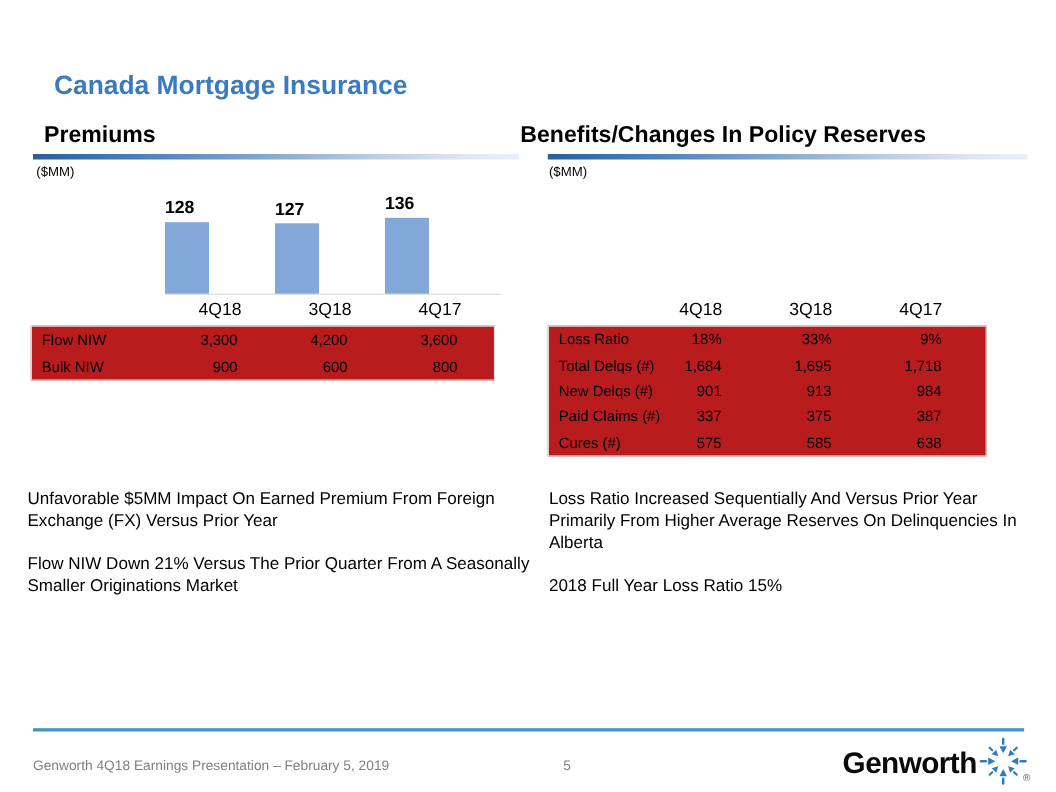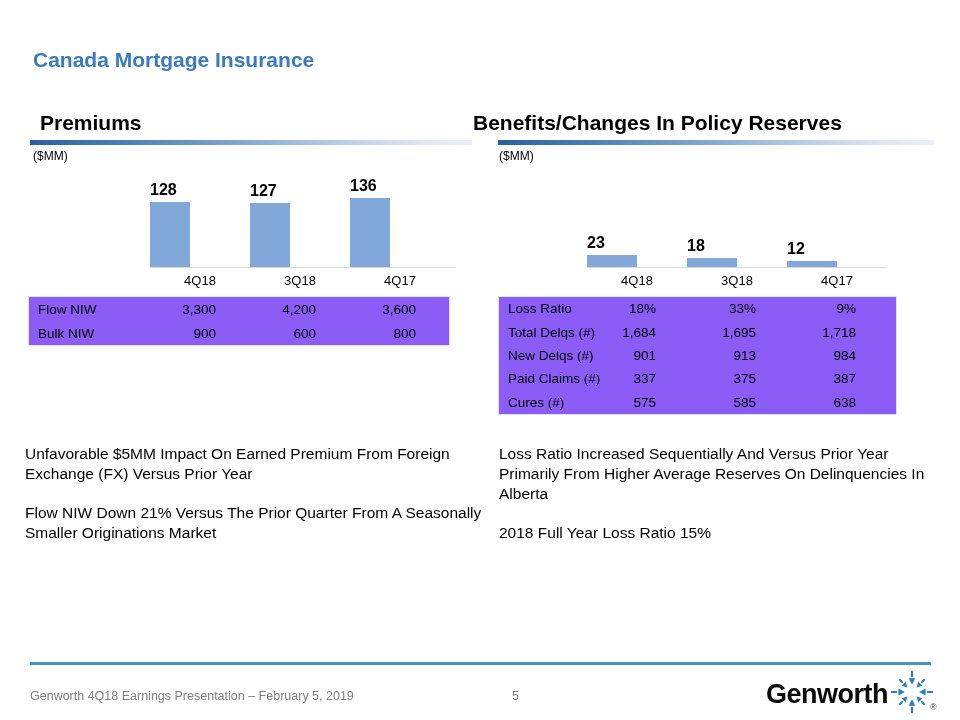--- a/index.html
+++ b/index.html
@@ -1,37 +1,37 @@
 <!DOCTYPE html>
 <html><head>
 <meta charset="utf-8">
 <style>
   html,body{margin:0;padding:0;background:#ffffff;}
   .slide{position:relative;width:960px;height:720px;background:#ffffff;overflow:hidden;
          font-family:"Liberation Sans",sans-serif;color:#000;}
 
-  .slide-title{position:absolute;left:33px;top:48px;margin:0;font-size:21px;font-weight:bold;
+  .slide-title{position:absolute;left:33px;top:48px;margin:16px;font-size:24px;font-weight:bold;
                color:#3A7ABF;letter-spacing:0;}
 
   .section-heading{position:absolute;margin:0;font-size:21px;font-weight:bold;color:#000;}
   .heading-rule{position:absolute;height:5px;
     background:linear-gradient(to right,#2A5F9C 0%,#3F77B0 15%,#7CA3CC 45%,#B9CDE4 70%,#DDE6F2 88%,#EAF0F8 100%);}
   .units-label{position:absolute;font-size:12px;color:#000;}
 
   .chart{position:absolute;height:91px;border-bottom:1px solid #D9D9D9;}
   .bar-group{position:absolute;bottom:0;width:100px;display:flex;flex-direction:column;
              align-items:flex-start;justify-content:flex-end;}
   .bar-value{font-size:16px;font-weight:bold;color:#000;margin-bottom:4px;line-height:1;}
   .bar{width:40px;background:#82A8DA;}
   .chart-right .bar{width:50px;}
 
   .cat-row{position:absolute;height:16px;}
-  .cat-label{position:absolute;width:100px;text-align:center;font-size:13px;color:#000;}
+  .cat-label{position:absolute;width:100px;text-align:center;font-size:16px;color:#000;}
 
-  .data-table{position:absolute;border:1px solid #E3E3E3;background:#8b5cf6;font-size:13.5px;}
+  .data-table{position:absolute;border:1px solid #E3E3E3;background:#b91c1c;font-size:13.5px;}
   .data-table .t-row{display:grid;align-items:center;}
   .table-left .t-row{grid-template-columns:107px 100px 100px 100px;height:24px;}
   .table-right .t-row{grid-template-columns:112px 65px 100px 100px;height:23.4px;}
   .t-label{padding-left:9px;text-align:left;}
   .t-num{text-align:right;padding-right:20px;}
 
   .notes{position:absolute;font-size:15.5px;line-height:20px;color:#000;}
   .notes p{margin:0 0 19px 0;}
 
   .footer-line{position:absolute;left:30px;top:662px;width:901px;height:3px;background:#4095C5;}
@@ -91,34 +91,20 @@
 
   <div class="notes" style="left:25px;top:444px;width:460px;">
     <p>Unfavorable $5MM Impact On Earned Premium From Foreign Exchange (FX) Versus Prior Year</p>
     <p>Flow NIW Down 21% Versus The Prior Quarter From A Seasonally Smaller Originations Market</p>
   </div>
 
   <h2 class="section-heading" style="left:473px;top:111px;">Benefits/Changes In Policy Reserves</h2>
   <div class="heading-rule" style="left:498px;top:140px;width:436px;"></div>
   <div class="units-label" style="left:499px;top:149px;">($MM)</div>
 
-  <div class="chart chart-right" style="left:587px;top:176px;width:300px;">
-    <div class="bar-group" style="left:0;">
-      <div class="bar-value">23</div>
-      <div class="bar" style="height: 12px; background: rgb(130, 168, 218);"></div>
-    </div>
-    <div class="bar-group" style="left:100px;">
-      <div class="bar-value">18</div>
-      <div class="bar" style="height: 9px; background: rgb(130, 168, 218);"></div>
-    </div>
-    <div class="bar-group" style="left:200px;">
-      <div class="bar-value">12</div>
-      <div class="bar" style="height: 6px; background: rgb(130, 168, 218);"></div>
-    </div>
-  </div>
   <div class="cat-row" style="left:587px;top:273px;width:300px;">
     <span class="cat-label" style="left:0;">4Q18</span>
     <span class="cat-label" style="left:100px;">3Q18</span>
     <span class="cat-label" style="left:200px;">4Q17</span>
   </div>
 
   <div class="data-table table-right" style="left:498px;top:296px;width:397px;">
     <div class="t-row">
       <span class="t-label">Loss Ratio</span>
       <span class="t-num">18%</span>

